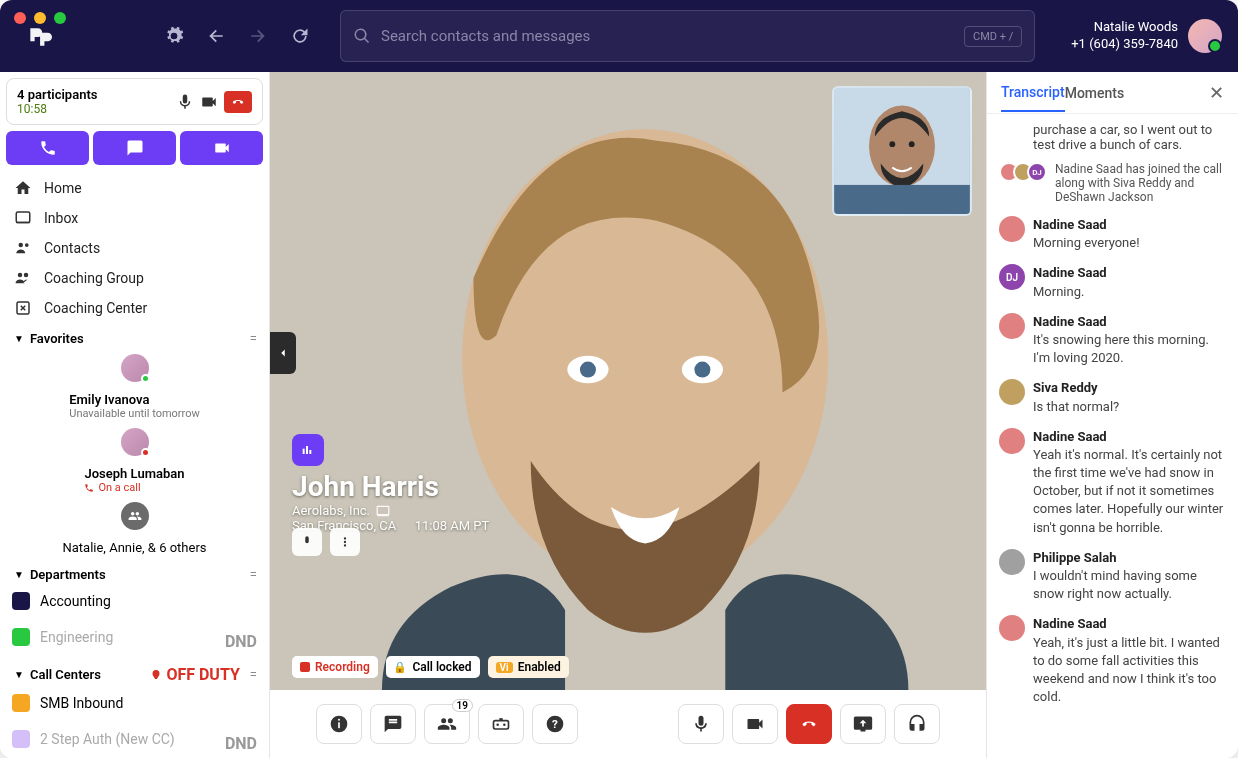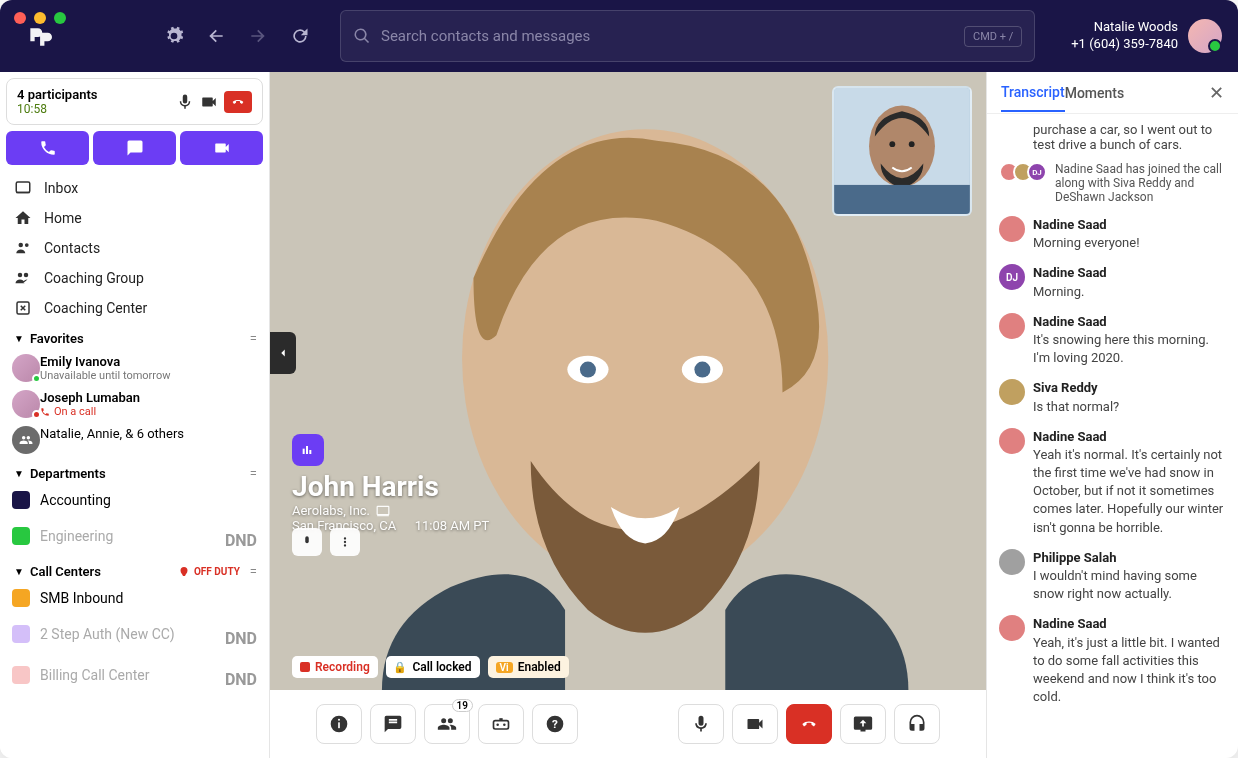--- a/index.html
+++ b/index.html
@@ -34,34 +34,34 @@
 .end-call-small svg { width:16px; fill:#fff; }
 .action-row { display:flex; margin:0 6px 8px; gap:4px; }
 .action-btn { flex:1; background:#6c3df4; height:34px; border-radius:6px; display:flex; align-items:center; justify-content:center; cursor:pointer; }
 .action-btn svg { width:18px; height:18px; fill:#fff; }
 .nav-item { display:flex; align-items:center; gap:12px; padding:6px 14px; font-size:14px; cursor:pointer; color:#222; }
 .nav-item svg { width:18px; height:18px; fill:#333; }
 .section-header { display:flex; align-items:center; justify-content:space-between; padding:8px 14px 4px; font-size:13px; font-weight:600; }
 .section-header .left { display:flex; align-items:center; gap:6px; }
 .section-header .caret { font-size:10px; }
 .section-header .eq { color:#888; font-weight:400; letter-spacing:-2px; }
-.fav-item { display:flex; align-items:flex-start; padding:4px 12px; cursor:pointer; }
+.fav-item { display:flex; align-items:center; gap:10px; padding:4px 12px; cursor:pointer;flex-direction:column; }
 .fav-avatar { width:28px; height:28px; border-radius:50%; background:#ccc; position:relative; flex-shrink:0; }
 .fav-avatar .status { position:absolute; bottom:-1px; right:-1px; width:9px; height:9px; border-radius:50%; border:2px solid #fff; }
 .fav-text { flex:1; min-width:0; }
 .fav-name { font-size:13px; font-weight:600; }
 .fav-sub { font-size:11px; color:#777; display:flex; align-items:center; gap:4px; }
 .fav-sub.red { color:#d93025; }
 .group-avatar { width:28px; height:28px; border-radius:50%; background:#6b6b6b; display:flex; align-items:center; justify-content:center; }
 .group-avatar svg { width:14px; fill:#fff; }
 .dept-item { display:flex; align-items:center; gap:10px; padding:6px 12px; cursor:pointer; font-size:14px; }
 .dept-color { width:18px; height:18px; border-radius:4px; }
 .dept-item .dnd { margin-left:auto; font-size:16px; color:#999; font-weight:700;margin-top:10px; }
 .dept-item.muted { color:#aaa; }
-.offduty { color:#d93025; font-size:10px; font-weight:700; display:flex; align-items:center; gap:4px; }
+.offduty { color:#d93025; font-size:16px; font-weight:700; display:flex; align-items:center; gap:4px; }
 .main { flex:1; display:flex; flex-direction:column; background:#fff; position:relative; }
 .video-area { flex:1; background:linear-gradient(160deg,#d8d4c8 0%,#c9c5b9 40%,#8a8270 100%); position:relative; overflow:hidden; }
 .pip { position:absolute; top:14px; right:14px; width:140px; height:130px; border-radius:6px; background:linear-gradient(145deg,#b8d4e8,#8ab0c8); border:2px solid rgba(255,255,255,0.6); overflow:hidden; }
 .collapse-tab { position:absolute; left:0; top:260px; width:26px; height:42px; background:#2b2b2b; border-radius:0 6px 6px 0; display:flex; align-items:center; justify-content:center; cursor:pointer; }
 .collapse-tab svg { width:14px; fill:#fff; }
 .vi-badge { position:absolute; left:22px; top:362px; width:32px; height:32px; background:#6c3df4; border-radius:8px; display:flex; align-items:center; justify-content:center; }
 .caller-info { position:absolute; left:22px; top:398px; color:#fff; text-shadow:0 1px 3px rgba(0,0,0,0.5); }
 .caller-name { font-size:28px; font-weight:700; }
 .caller-sub { font-size:13px; opacity:0.95; display:flex; align-items:center; gap:6px; }
 .caller-micmore { position:absolute; left:22px; top:456px; display:flex; gap:8px; }
@@ -179,30 +179,30 @@
           </div>
         <div class="action-btn">
             <svg viewBox="0 0 24 24">
               <path d="M17 10.5V7a1 1 0 0 0-1-1H4a1 1 0 0 0-1 1v10a1 1 0 0 0 1 1h12a1 1 0 0 0 1-1v-3.5l4 4v-11z"></path>
             </svg>
           </div>
       </div>
       <div id="nav-list">
           <div class="nav-item">
             <svg viewBox="0 0 24 24">
+              <path d="M10 20v-6h4v6h5v-8h3L12 3 2 12h3v8z"></path>
+            </svg>
+            <span>Home</span>
+          </div>
+          <div class="nav-item">
+            <svg viewBox="0 0 24 24">
               <rect x="3" y="4" width="18" height="14" rx="2" fill="none" stroke="#333" stroke-width="2"></rect>
               <path d="M3 18h18" stroke="#333" stroke-width="2"></path>
             </svg>
             <span>Inbox</span>
-          </div>
-          <div class="nav-item">
-            <svg viewBox="0 0 24 24">
-              <path d="M10 20v-6h4v6h5v-8h3L12 3 2 12h3v8z"></path>
-            </svg>
-            <span>Home</span>
           </div>
           <div class="nav-item">
             <svg viewBox="0 0 24 24">
               <circle cx="9" cy="8" r="3"></circle>
               <path d="M3 19c0-3 3-5 6-5s6 2 6 5"></path>
               <circle cx="17" cy="8" r="2.5"></circle>
             </svg>
             <span>Contacts</span>
           </div>
           <div class="nav-item">

